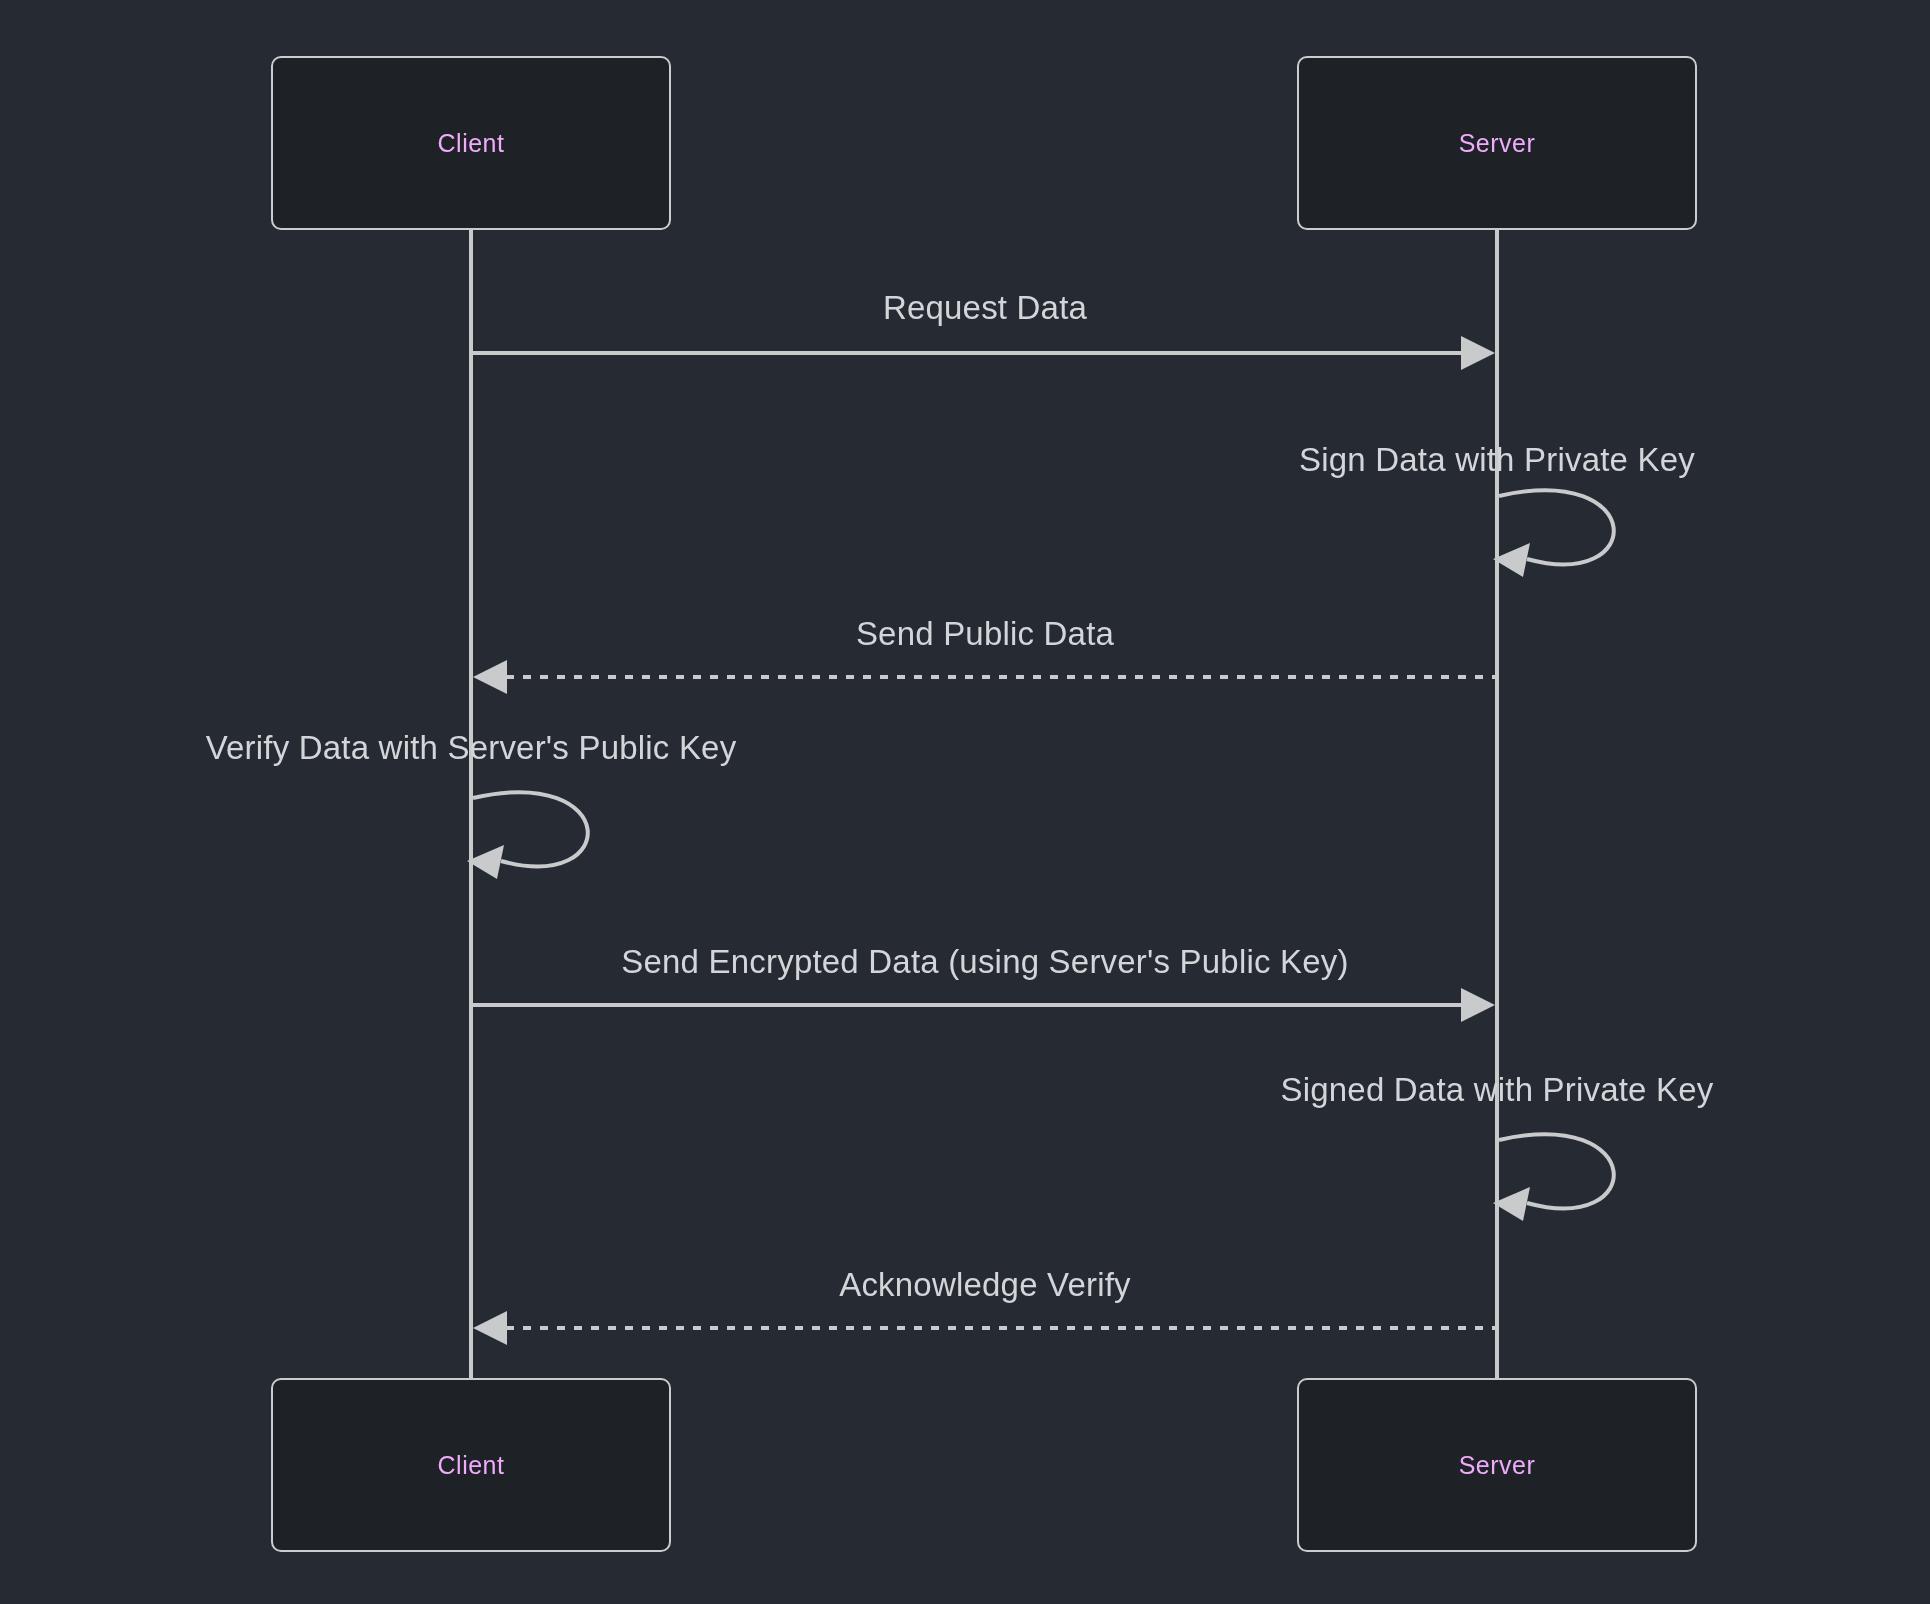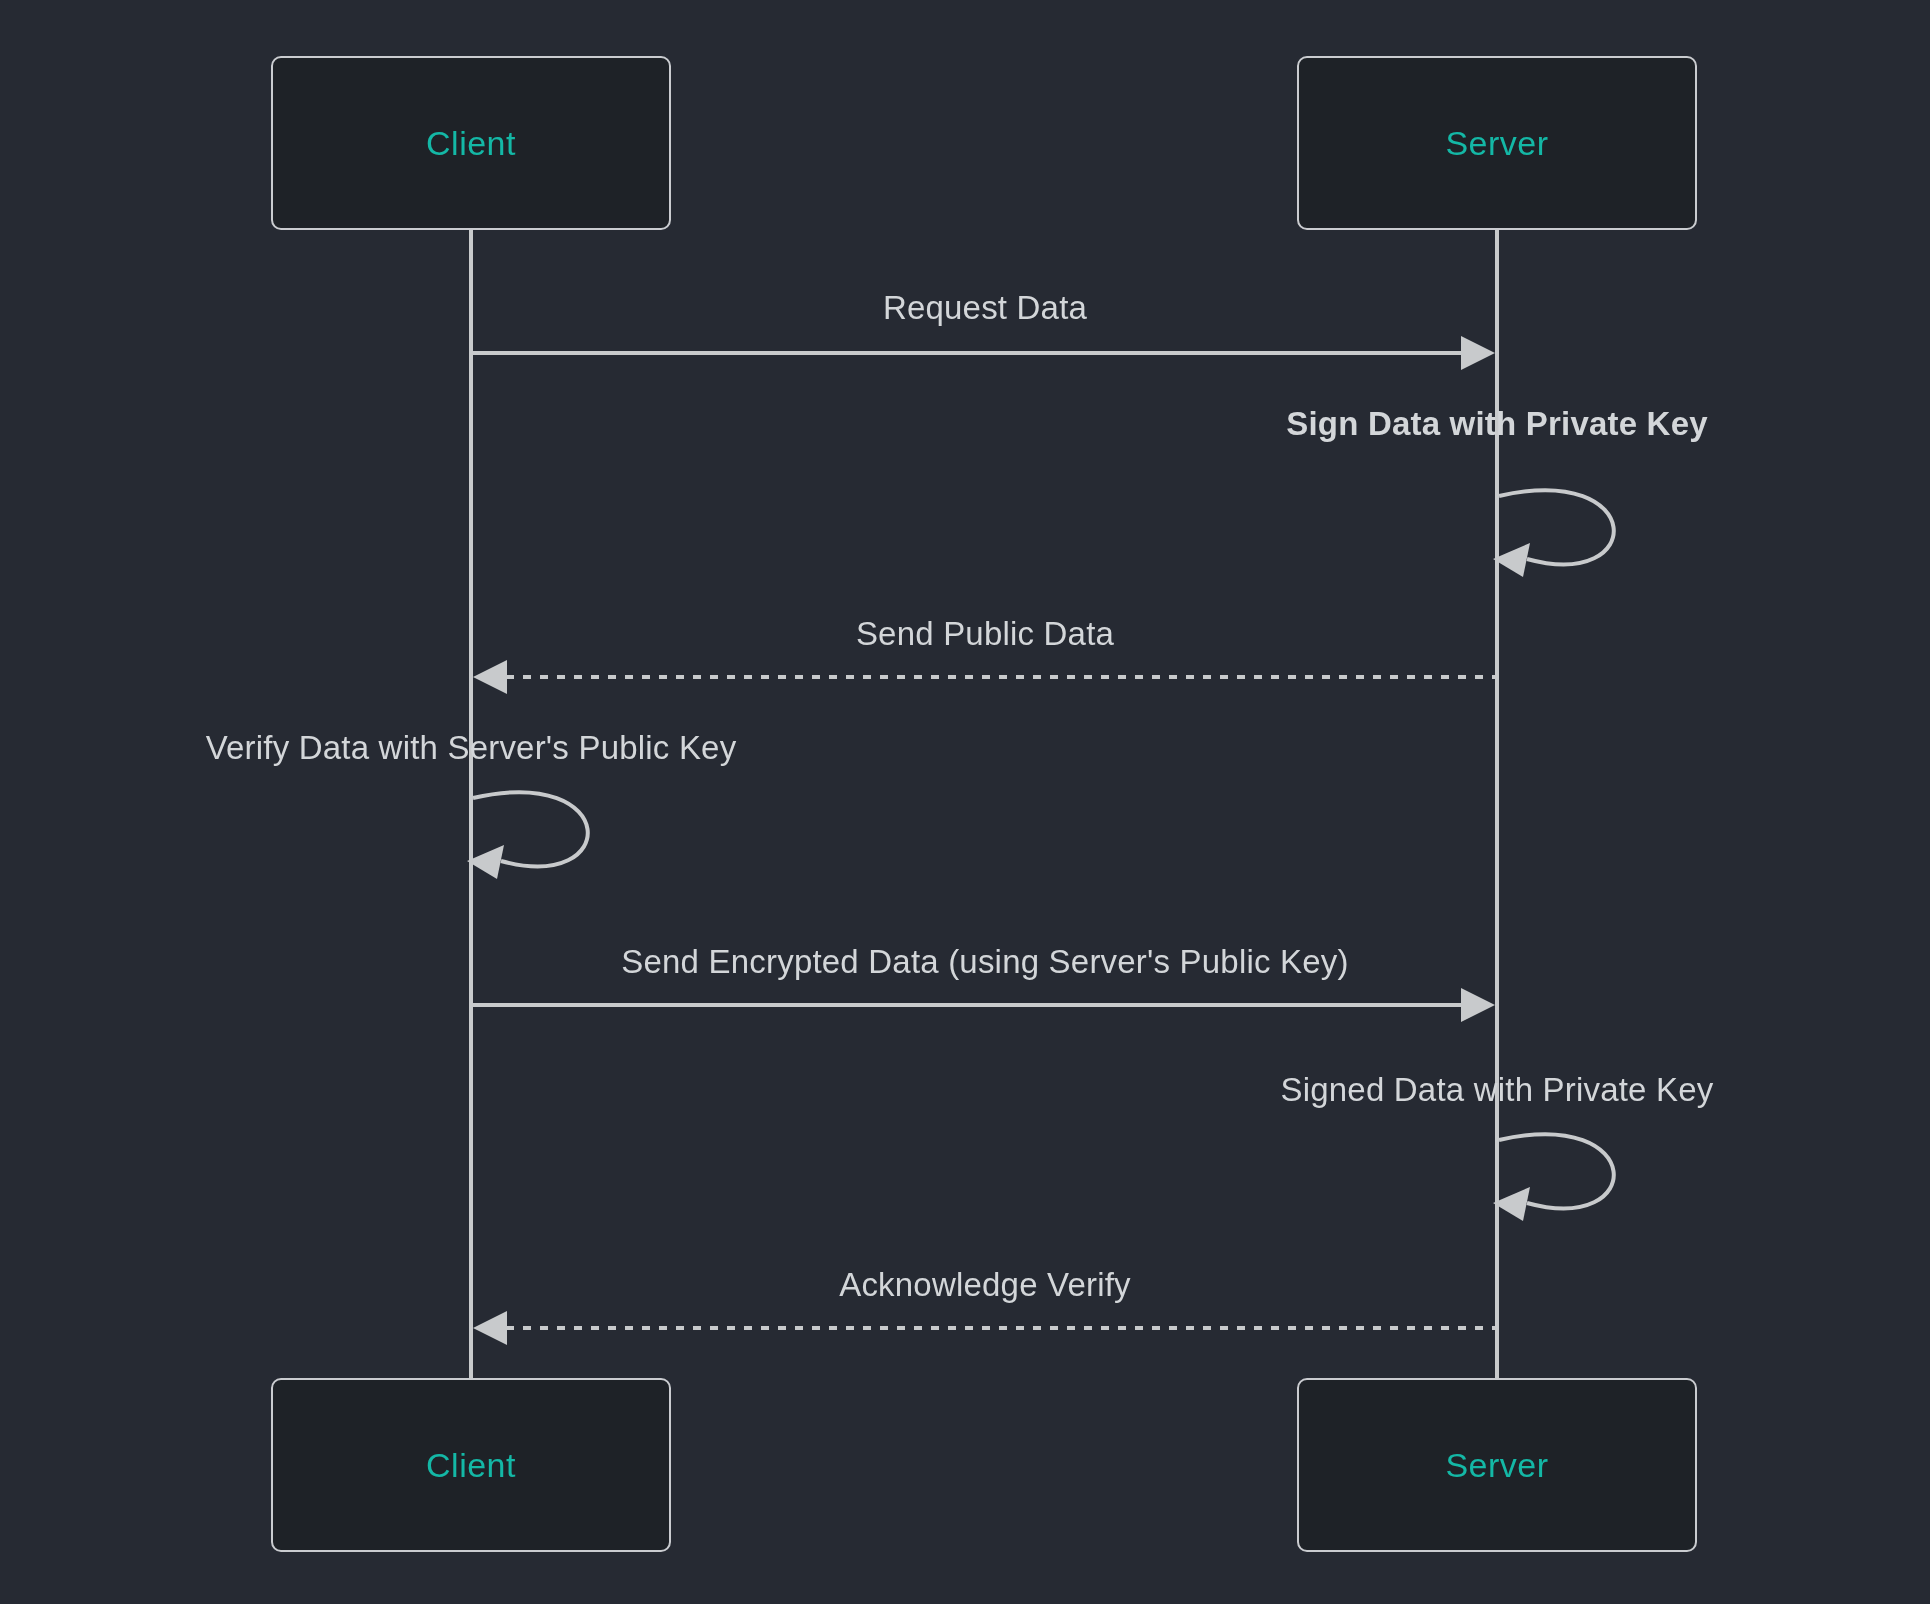--- a/index.html
+++ b/index.html
@@ -26,38 +26,38 @@
     height: 174px;
     background: #1e2227;
     border: 2px solid #caccd0;
     border-radius: 10px;
     box-sizing: border-box;
     display: flex;
     align-items: center;
     justify-content: center;
   }
   .actor-label {
-    color: #14b8a6;
-    font-size: 34px;
+    color: #f0abfc;
+    font-size: 25px;
     letter-spacing: 0.5px;
   }
   .msg-label {
     position: absolute;
     transform: translate(-50%, -50%);
     color: #d3d6d9;
     font-size: 33px;
     white-space: nowrap;
     letter-spacing: 0.2px;
   }
   .box-client-top  { left: 271px;  top: 56px; }
   .box-server-top  { left: 1297px; top: 56px; }
   .box-client-bot  { left: 271px;  top: 1378px; }
   .box-server-bot  { left: 1297px; top: 1378px; }
   .m1 { left: 985px;  top: 308px; }
-  .m2 { left: 1497px; top: 424px; font-weight: bold; }
+  .m2 { left: 1497px; top: 460px; }
   .m3 { left: 985px;  top: 634px; }
   .m4 { left: 471px;  top: 748px; }
   .m5 { left: 985px;  top: 962px; }
   .m6 { left: 1497px; top: 1090px; }
   .m7 { left: 985px;  top: 1285px; }
 </style>
 </head>
 <body>
 
 <div class="stage">

